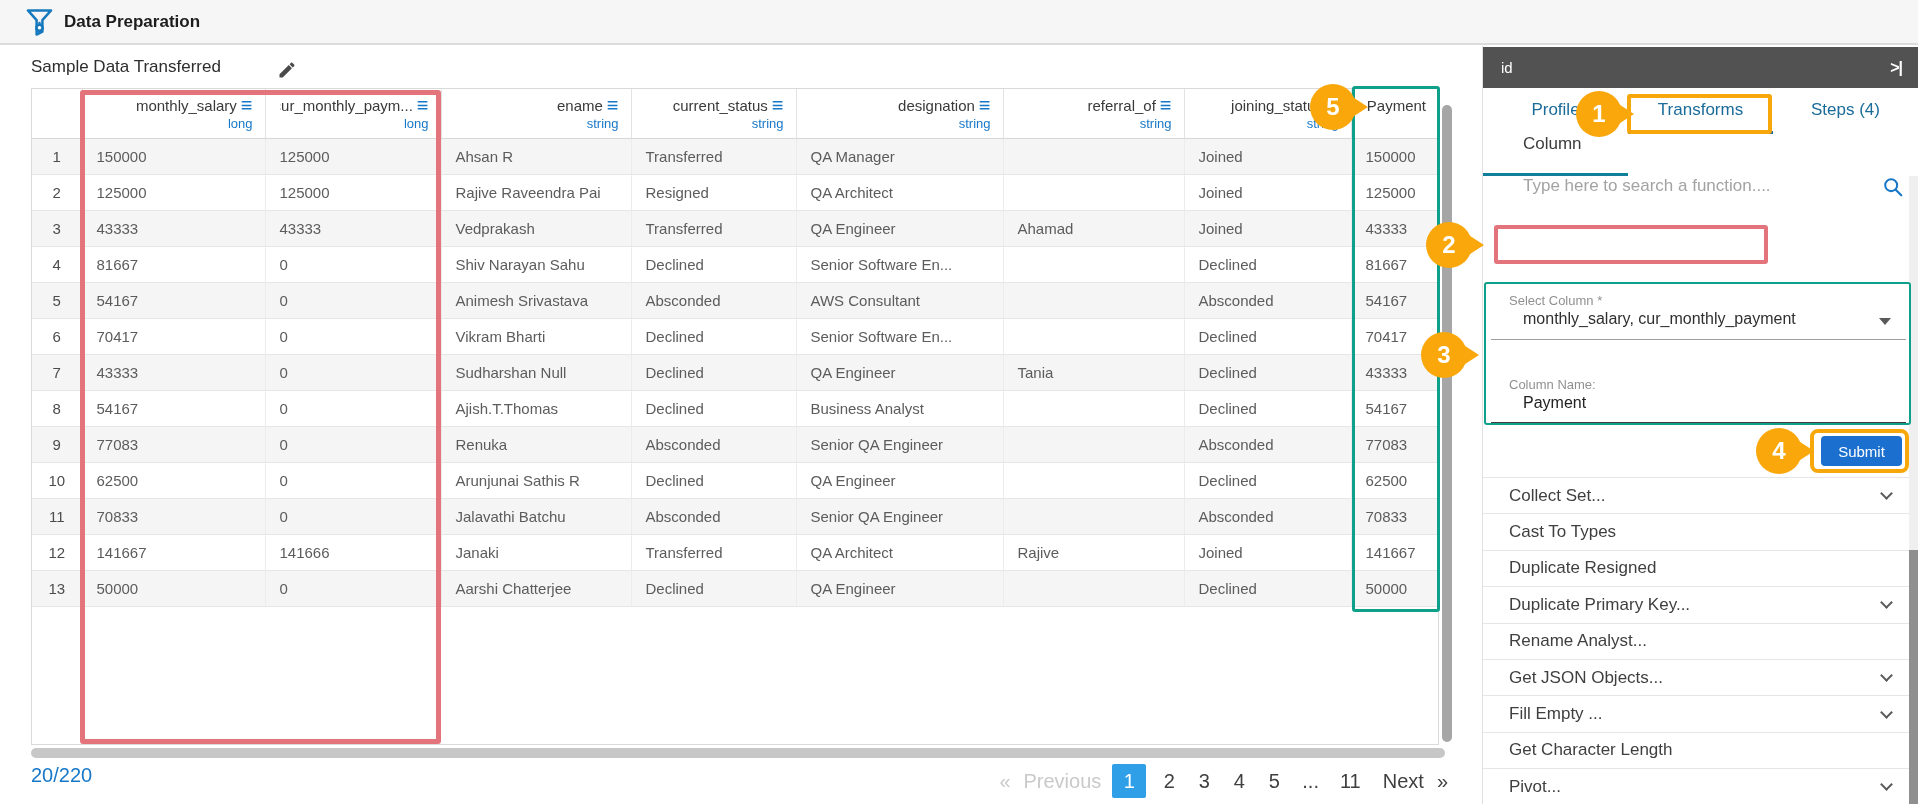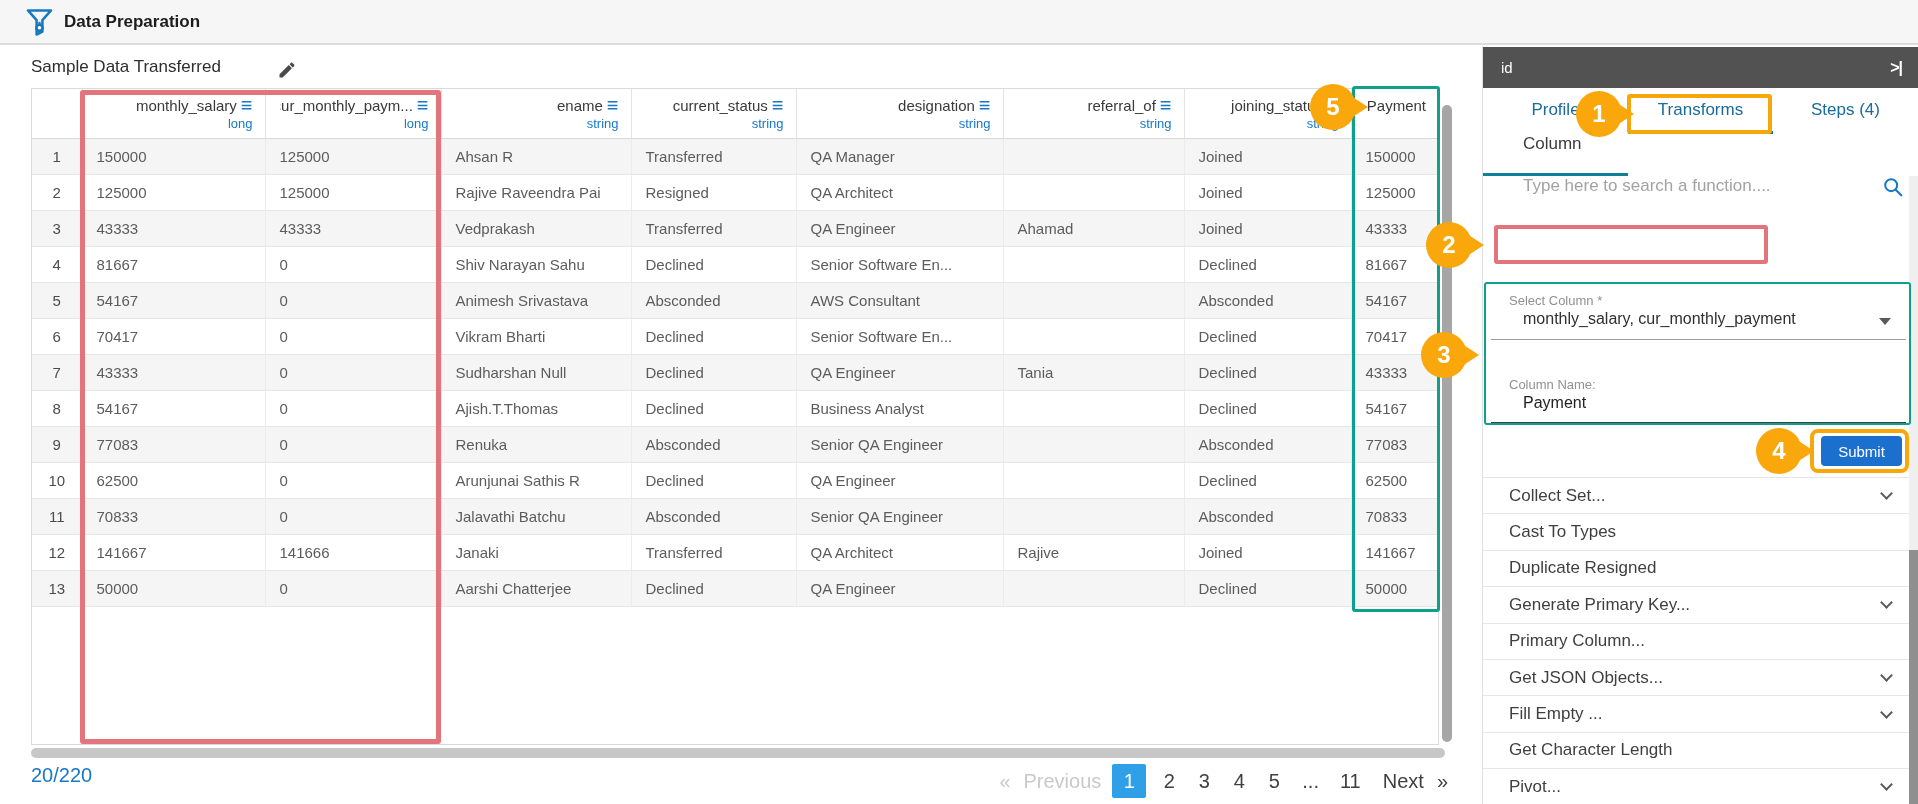--- a/index.html
+++ b/index.html
@@ -404,25 +404,25 @@
           <span>Collect Set...</span>
           <span class="chev down"></span>
         </div>
         <div class="fn-row">
           <span>Cast To Types</span>
         </div>
         <div class="fn-row">
           <span>Duplicate Resigned</span>
         </div>
         <div class="fn-row">
-          <span>Generate Primary Key...</span>
+          <span>Duplicate Primary Key...</span>
           <span class="chev down"></span>
         </div>
         <div class="fn-row">
-          <span>Primary Column...</span>
+          <span>Rename Analyst...</span>
         </div>
         <div class="fn-row">
           <span>Get JSON Objects...</span>
           <span class="chev down"></span>
         </div>
         <div class="fn-row">
           <span>Fill Empty ...</span>
           <span class="chev down"></span>
         </div>
         <div class="fn-row">

